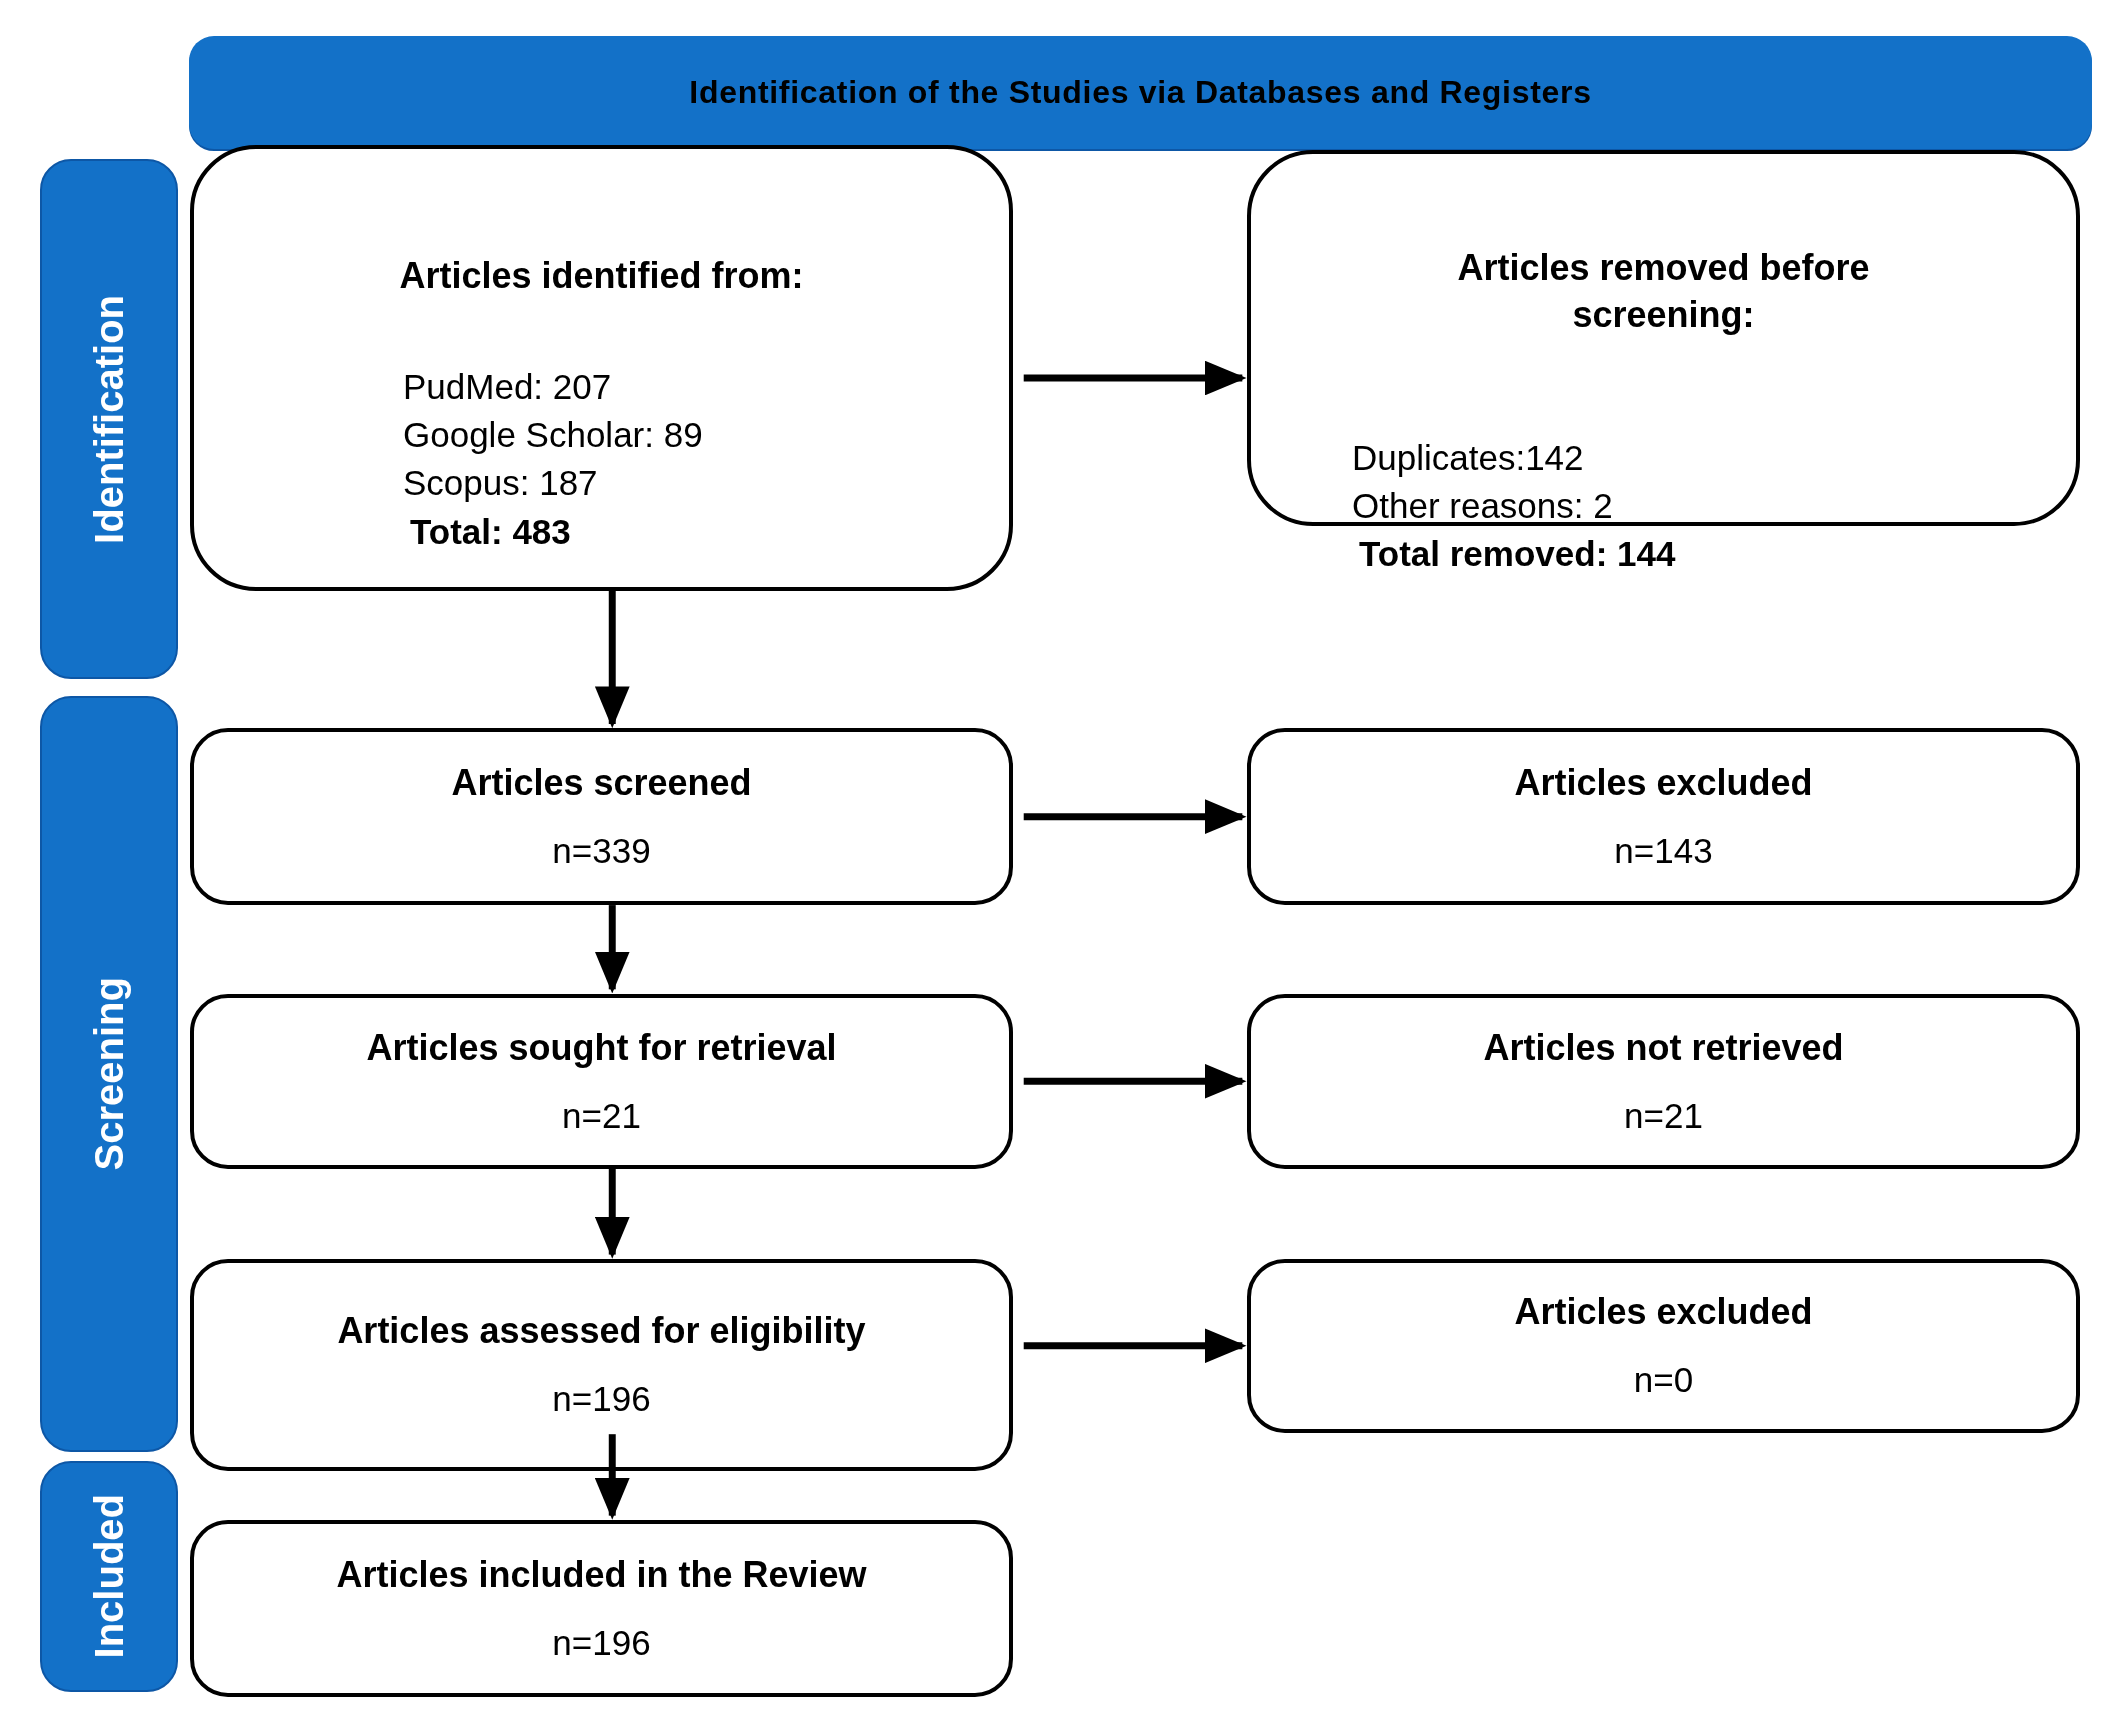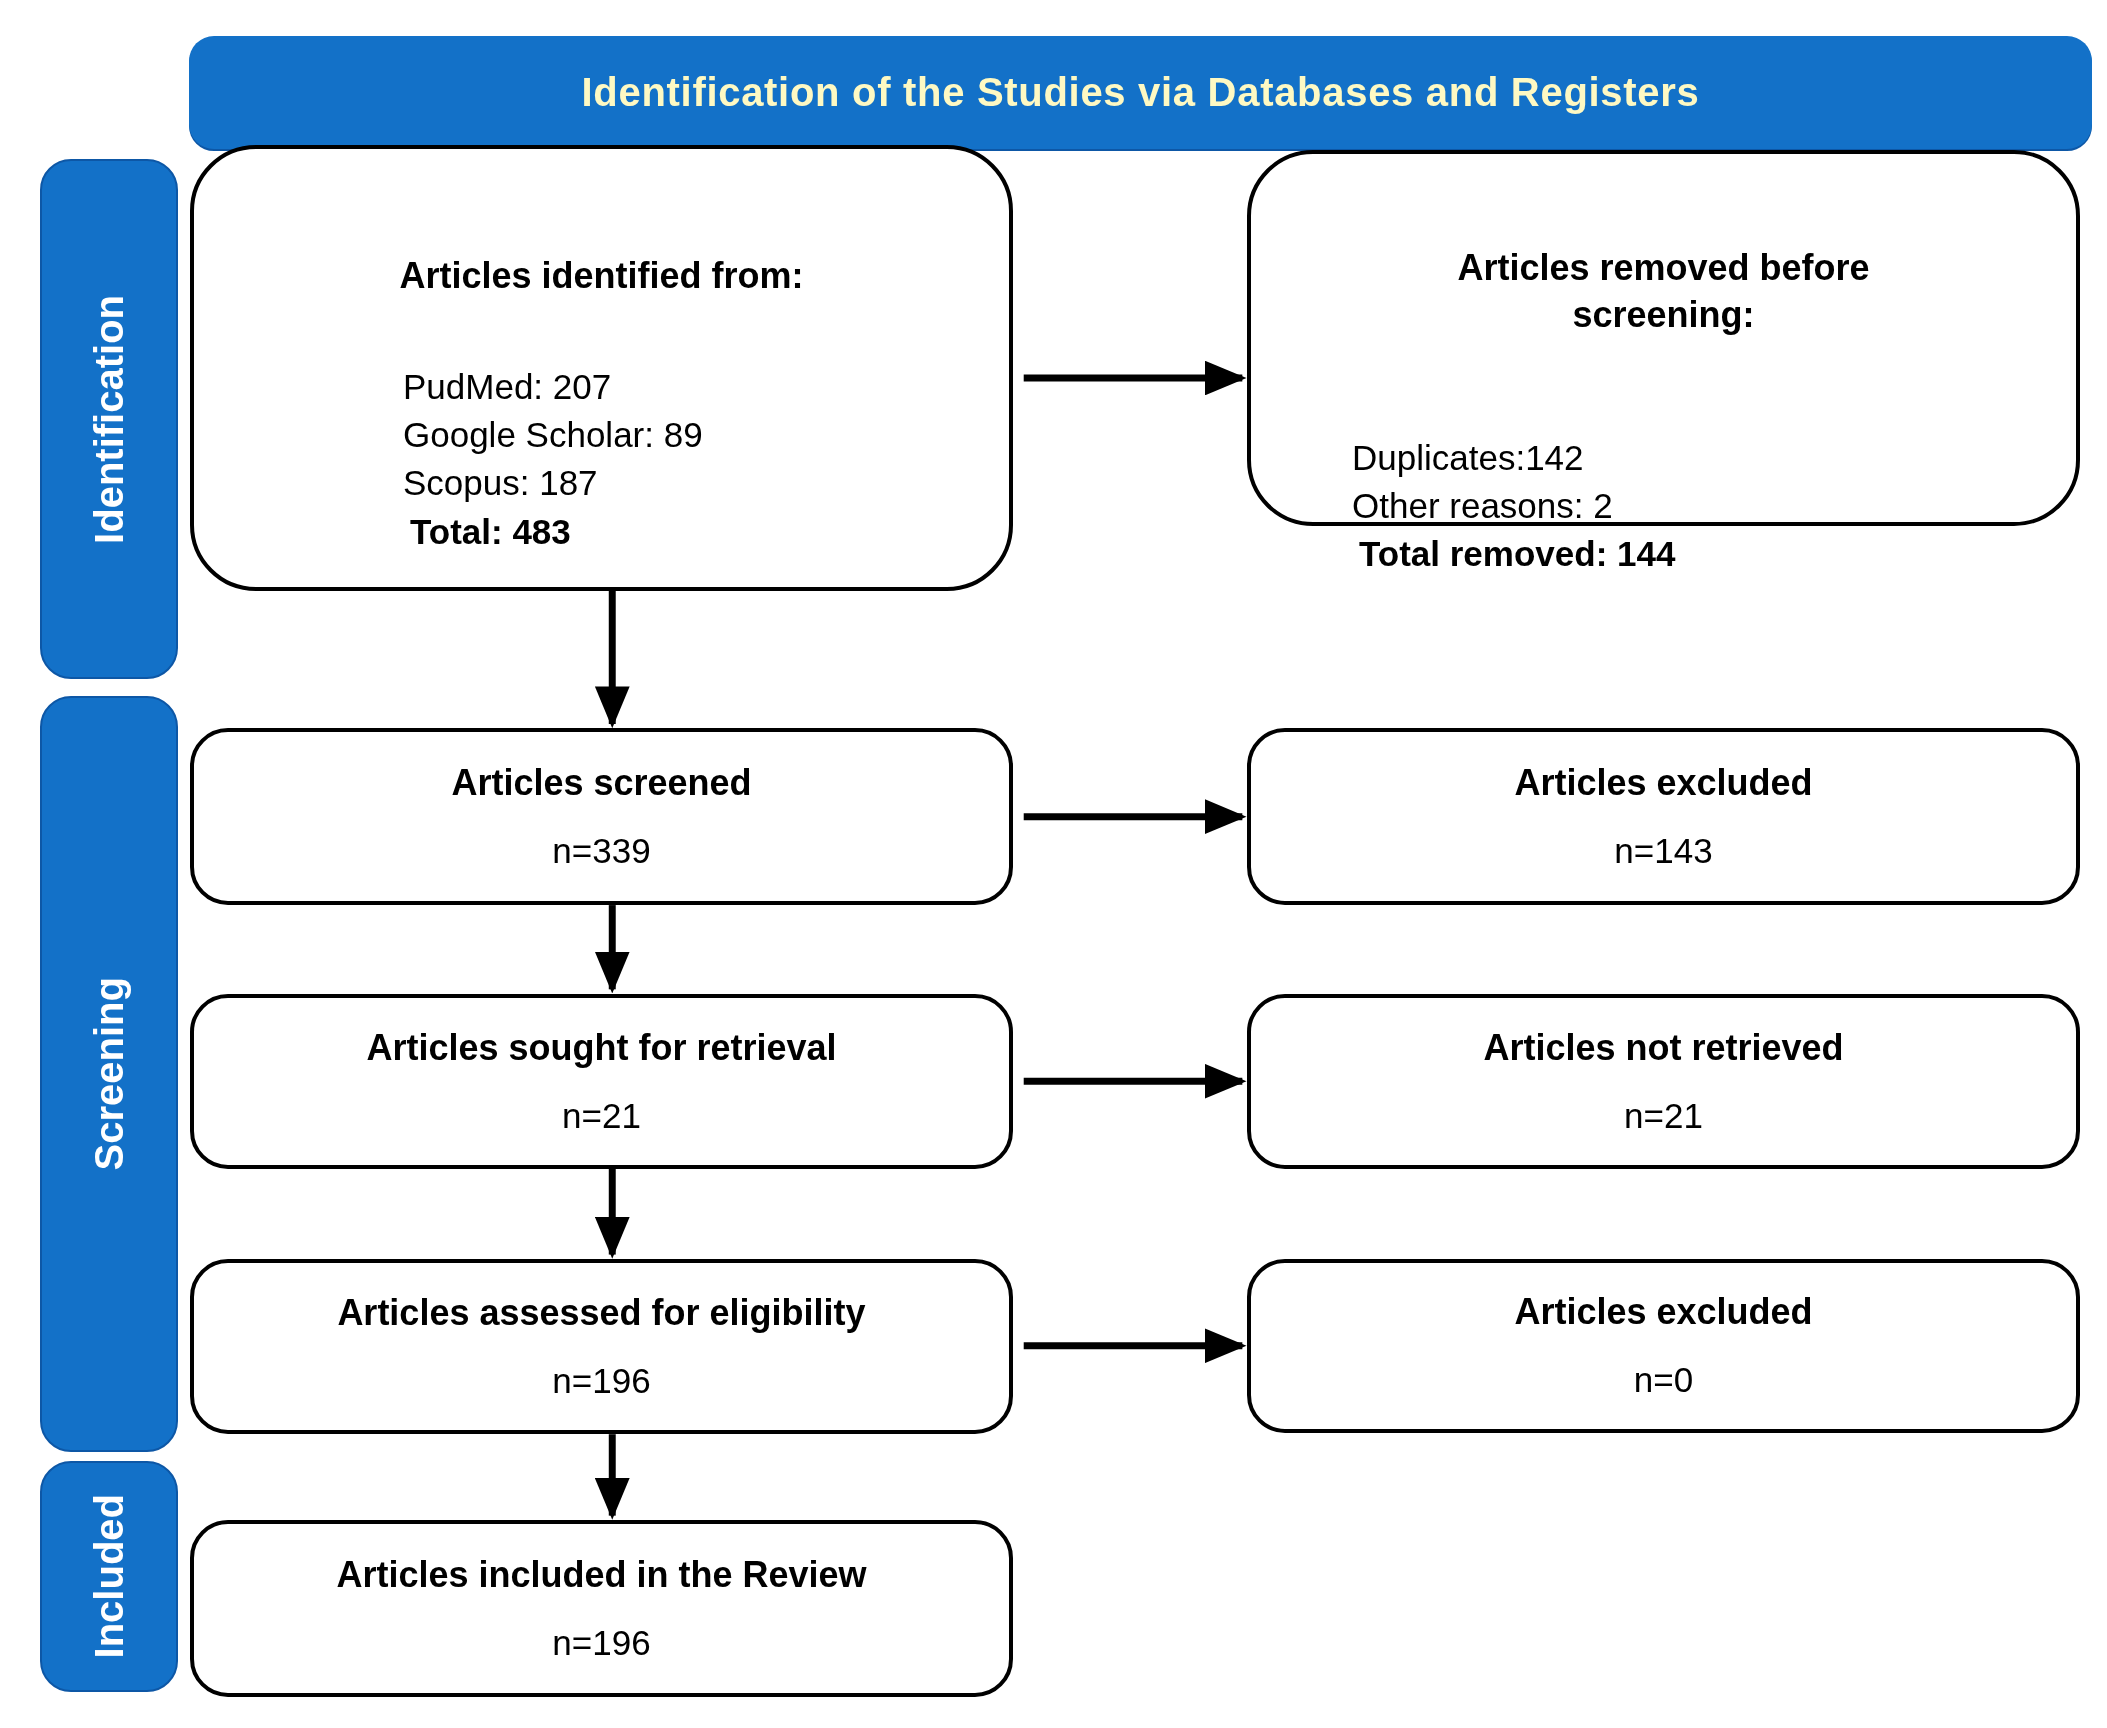--- a/index.html
+++ b/index.html
@@ -4,21 +4,21 @@
 <style>
   html,body{margin:0;padding:0;background:#ffffff;}
   body{font-family:"Liberation Sans","DejaVu Sans",sans-serif;color:#000;}
   .canvas{position:relative;width:2108px;height:1728px;background:#ffffff;overflow:hidden;}
 
   
   .banner{
     position:absolute;left:189px;top:36px;width:1903px;height:113px;
     background:#1371c8;border-radius:25px;
     display:flex;align-items:center;justify-content:center;
-    color:#fef9c3;font-size:40px;font-weight:700;letter-spacing:0.7px;
+    color:#000000;font-size:32px;font-weight:700;letter-spacing:0.7px;
     box-shadow:0 2.1px 0 #0d57a6;
   }
 
   
   .stage{
     position:absolute;left:40px;width:138px;background:#1371c8;
     border:2.1px solid #0d57a6;border-radius:31px;box-sizing:border-box;
     display:flex;align-items:center;justify-content:center;
     color:#ffffff;font-size:40px;font-weight:700;
   }
@@ -39,21 +39,21 @@
     border-radius:38px;display:flex;flex-direction:column;
     align-items:center;justify-content:center;gap:21px;text-align:center;
   }
 
   #node-identified{top:145px;height:446px;padding-top:104px;}
   #node-removed{top:150px;height:376px;padding-top:91px;gap:32px;}
   #node-screened{top:728px;height:177px;}
   #node-excluded-screening{top:728px;height:177px;}
   #node-sought{top:994px;height:175px;}
   #node-not-retrieved{top:994px;height:175px;}
-  #node-assessed{top:1259px;height:175px;}
+  #node-assessed{top:1259px;height:212px;}
   #node-excluded-eligibility{top:1259px;height:174px;}
   #node-included{top:1520px;height:177px;}
 
   .box-title{font-weight:700;font-size:36px;line-height:1.3;}
   .big .box-title{text-align:center;margin:0 auto;max-width:599px;}
   .list{margin-top:63px;font-size:35px;line-height:1.38;}
   #node-identified .list{padding-left:209px;}
   #node-removed .list{padding-left:101px;}
   .list .total{font-weight:700;margin-left:7px;}
   .box-count{font-size:35px;line-height:1.3;}

